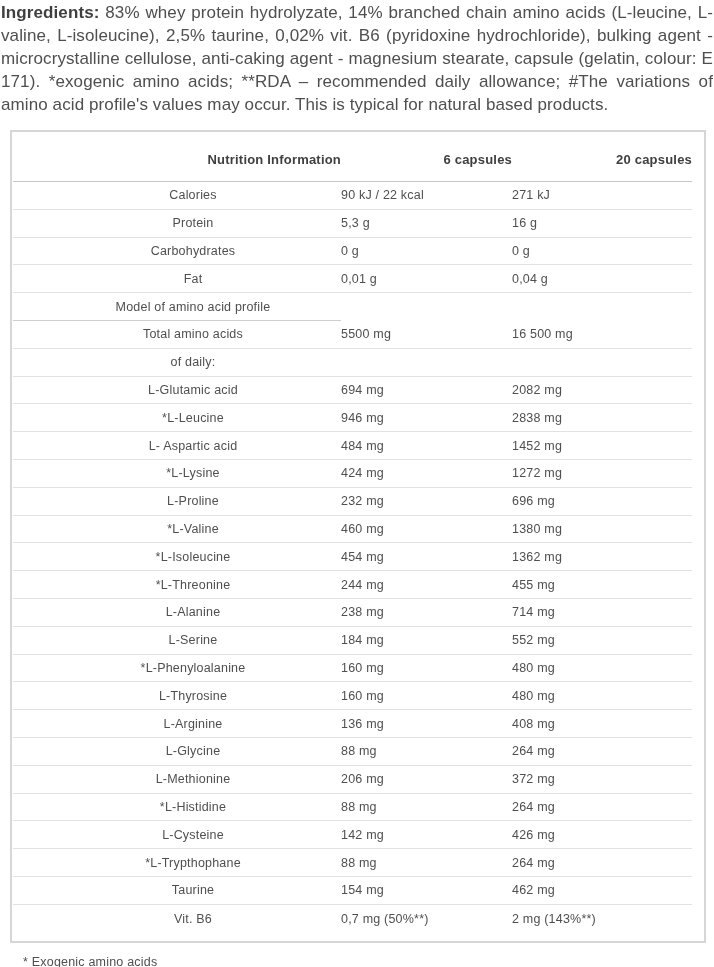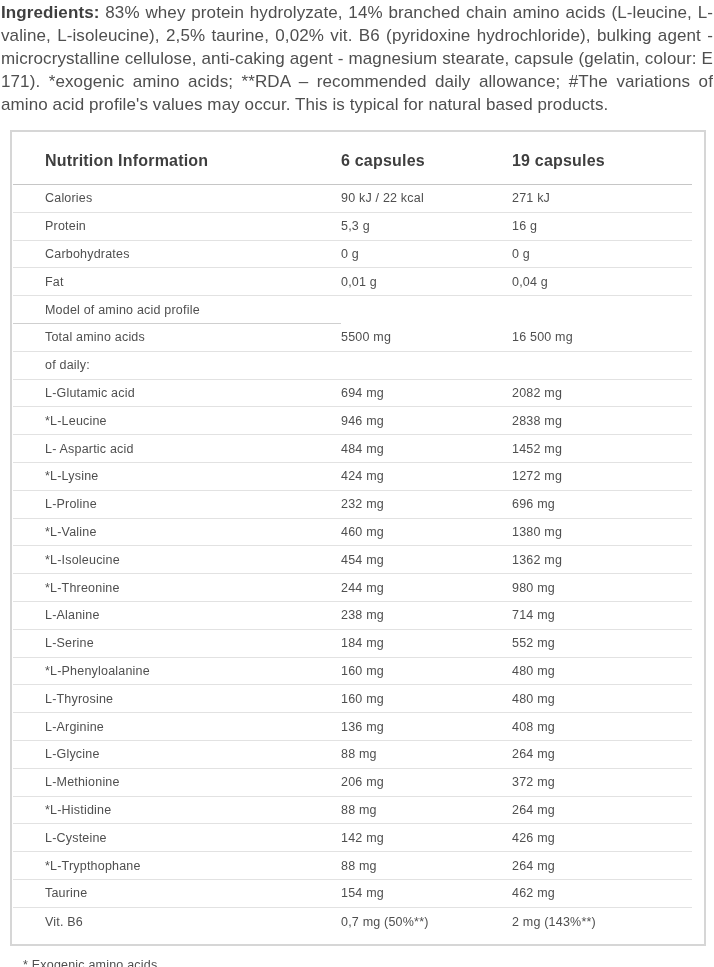--- a/index.html
+++ b/index.html
@@ -33,40 +33,40 @@
   }
   table {
     width: 100%;
     border-collapse: separate;
     border-spacing: 0;
     table-layout: fixed;
   }
   col.c1 { width: 328px; }
   col.c2 { width: 171px; }
   th {
-    text-align: left;
-    font-size: 16px;
+    text-align: right;
+    font-size: 13px;
     font-weight: bold;
     color: var(--text-strong, #3f3f3f);
     letter-spacing: 0.2px;
     padding: 20px 0 14px 0;
     border-bottom: 1px solid var(--border-header, #c6c6c6);
     vertical-align: middle;
   }
   th.first { padding-left: 32px; }
   td {
     font-size: 12.5px;
     color: var(--text, #555555);
     letter-spacing: 0.2px;
     height: 27.8px;
     vertical-align: middle;
     border-bottom: 1px solid var(--border-row, #e2e2e2);
     padding: 0;
   }
-  td.first { padding-left: 32px; }
+  td.first { padding-left: 32px; text-align: center; }
   tr.partial td { border-bottom: none; }
   tr.partial td.first { border-bottom: 1px solid var(--border-partial, #cfcfcf); }
   tr.last td { border-bottom: none; }
 
   
   .footnotes { margin: 12px 0 0 6px; }
   .footnote {
     font-size: 12.5px;
     color: var(--text, #4f4f4f);
     letter-spacing: 0.2px;
@@ -83,21 +83,21 @@
   <table>
     <colgroup>
       <col class="c1">
         <col class="c2">
         <col class="c3">
     </colgroup>
     <thead>
       <tr>
         <th class="first">Nutrition Information</th>
         <th>6 capsules</th>
-        <th>19 capsules</th>
+        <th>20 capsules</th>
       </tr>
     </thead>
     <tbody>
         <tr>
     <td class="first">Calories</td>
     <td>90 kJ / 22 kcal</td>
     <td>271 kJ</td>
   </tr>
         <tr>
     <td class="first">Protein</td>
@@ -160,21 +160,21 @@
     <td>1380 mg</td>
   </tr>
         <tr>
     <td class="first">*L-Isoleucine</td>
     <td>454 mg</td>
     <td>1362 mg</td>
   </tr>
         <tr>
     <td class="first">*L-Threonine</td>
     <td>244 mg</td>
-    <td>980 mg</td>
+    <td>455 mg</td>
   </tr>
         <tr>
     <td class="first">L-Alanine</td>
     <td>238 mg</td>
     <td>714 mg</td>
   </tr>
         <tr>
     <td class="first">L-Serine</td>
     <td>184 mg</td>
     <td>552 mg</td>

